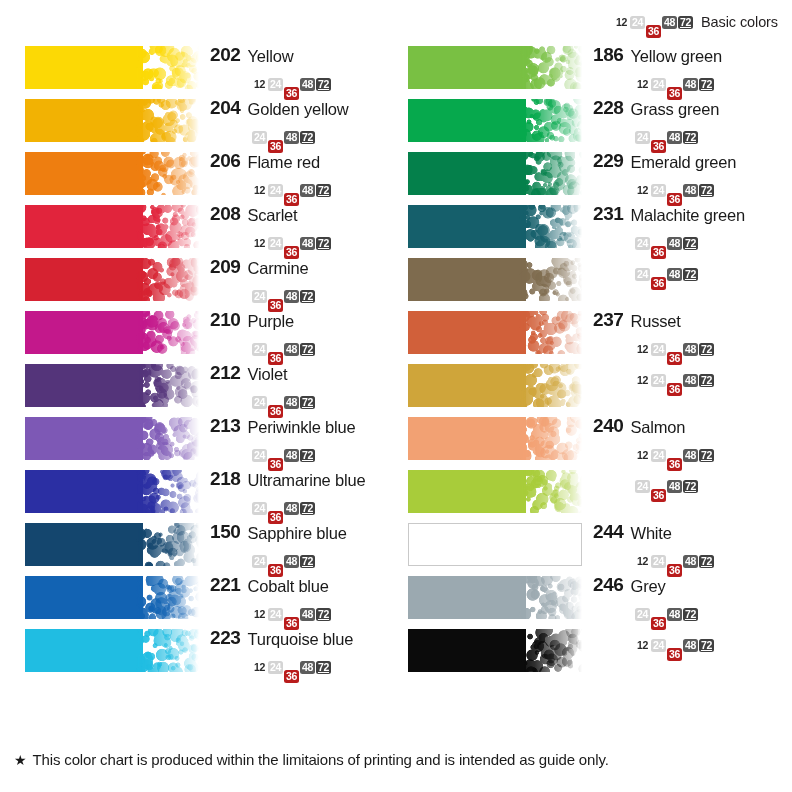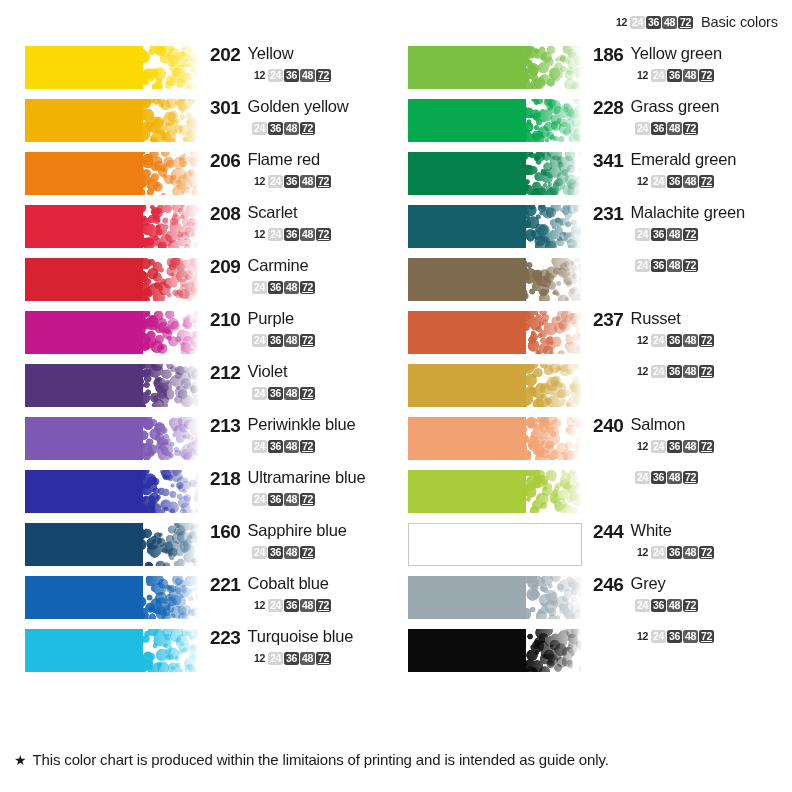--- a/index.html
+++ b/index.html
@@ -50,21 +50,21 @@
     height: 13px;
     min-width: 15px;
     text-align: center;
     padding: 0 1.5px;
     border-radius: 2.5px;
     letter-spacing: -0.3px;
     box-sizing: border-box;
   }
   .badge.b12 { background: transparent; color: #2b2b2b; }
   .badge.b24 { background: #d4d4d4; color: #ffffff; }
-  .badge.b36 { background: #404040; color: #ffffff; }
+  .badge.b36 { background: #b91c1c; color: #ffffff; margin-top: 18px; }
   .badge.b48 { background: #5c5c5c; color: #ffffff; }
   .badge.b72 { background: #404040; color: #ffffff; text-decoration: underline; }
 
   
   .columns {
     position: absolute;
     top: 42px;
     left: 0;
     width: 792px;
   }
@@ -123,21 +123,21 @@
 
   
   .label-block {
     position: absolute;
     left: 196px;
     top: 2px;
     width: 186px;
   }
   .name-line {
     display: flex;
-    align-items: flex-start;
+    align-items: flex-end;
     gap: 7px;
     white-space: nowrap;
   }
   .code {
     font-size: 19px;
     font-weight: 700;
     color: #1a1a1a;
     letter-spacing: -0.4px;
   }
   .cname {
@@ -222,21 +222,21 @@
             <div class="solid" style="background: linear-gradient(to right, rgb(242, 178, 3) 0%, rgb(242, 178, 3) 86%, rgba(255, 255, 255, 0) 100%) rgb(242, 178, 3);"></div>
             <div class="fade">
               <div class="lay1" style="background-image: radial-gradient(circle at 40% 13.8%, rgb(242, 178, 3) 0px, rgb(242, 178, 3) 2.3px, rgba(242, 178, 3, 0) 3px), radial-gradient(circle at 74.8% 19%, rgb(242, 178, 3) 0px, rgb(242, 178, 3) 3.5px, rgba(242, 178, 3, 0) 4.2px), radial-gradient(circle at 59.7% 57.3%, rgb(242, 178, 3) 0px, rgb(242, 178, 3) 3.8px, rgba(242, 178, 3, 0) 4.5px), radial-gradient(circle at 38.5% 70.4%, rgb(242, 178, 3) 0px, rgb(242, 178, 3) 5.1px, rgba(242, 178, 3, 0) 5.8px), radial-gradient(circle at 55% 99.9%, rgb(242, 178, 3) 0px, rgb(242, 178, 3) 4.7px, rgba(242, 178, 3, 0) 5.4px), radial-gradient(circle at 47.9% 87.6%, rgb(242, 178, 3) 0px, rgb(242, 178, 3) 4.6px, rgba(242, 178, 3, 0) 5.3px), radial-gradient(circle at 61% 74.9%, rgb(242, 178, 3) 0px, rgb(242, 178, 3) 2.2px, rgba(242, 178, 3, 0) 2.9px), radial-gradient(circle at 33% 3.8%, rgb(242, 178, 3) 0px, rgb(242, 178, 3) 3.7px, rgba(242, 178, 3, 0) 4.4px), radial-gradient(circle at 7.7% 15.7%, rgb(242, 178, 3) 0px, rgb(242, 178, 3) 2.1px, rgba(242, 178, 3, 0) 2.8px), radial-gradient(circle at 28.8% 52.4%, rgb(242, 178, 3) 0px, rgb(242, 178, 3) 3.6px, rgba(242, 178, 3, 0) 4.3px), radial-gradient(circle at 35.1% 55.5%, rgb(242, 178, 3) 0px, rgb(242, 178, 3) 5.8px, rgba(242, 178, 3, 0) 6.5px), radial-gradient(circle at 70.3% 66.8%, rgb(242, 178, 3) 0px, rgb(242, 178, 3) 1.6px, rgba(242, 178, 3, 0) 2.3px), radial-gradient(circle at 73.2% 27.8%, rgb(242, 178, 3) 0px, rgb(242, 178, 3) 1.7px, rgba(242, 178, 3, 0) 2.4px), radial-gradient(circle at 87.5% 80.2%, rgb(242, 178, 3) 0px, rgb(242, 178, 3) 3.5px, rgba(242, 178, 3, 0) 4.2px), radial-gradient(circle at 52% 65.8%, rgb(242, 178, 3) 0px, rgb(242, 178, 3) 4.4px, rgba(242, 178, 3, 0) 5.1px), radial-gradient(circle at 10.4% 26.1%, rgb(242, 178, 3) 0px, rgb(242, 178, 3) 1.9px, rgba(242, 178, 3, 0) 2.6px), radial-gradient(circle at 6.5% 2.8%, rgb(242, 178, 3) 0px, rgb(242, 178, 3) 2.1px, rgba(242, 178, 3, 0) 2.8px), radial-gradient(circle at 84% 37.7%, rgb(242, 178, 3) 0px, rgb(242, 178, 3) 2.6px, rgba(242, 178, 3, 0) 3.3px), radial-gradient(circle at 76.7% 72.3%, rgb(242, 178, 3) 0px, rgb(242, 178, 3) 5.2px, rgba(242, 178, 3, 0) 5.9px), radial-gradient(circle at 28.3% 48.3%, rgb(242, 178, 3) 0px, rgb(242, 178, 3) 2.9px, rgba(242, 178, 3, 0) 3.6px), radial-gradient(circle at 87.5% 7.5%, rgb(242, 178, 3) 0px, rgb(242, 178, 3) 1.9px, rgba(242, 178, 3, 0) 2.6px), radial-gradient(circle at 88.2% 91.4%, rgb(242, 178, 3) 0px, rgb(242, 178, 3) 4.1px, rgba(242, 178, 3, 0) 4.8px), radial-gradient(circle at 74.1% 41.8%, rgb(242, 178, 3) 0px, rgb(242, 178, 3) 2.5px, rgba(242, 178, 3, 0) 3.2px), radial-gradient(circle at 88.9% 0.2%, rgb(242, 178, 3) 0px, rgb(242, 178, 3) 3.3px, rgba(242, 178, 3, 0) 4px), radial-gradient(circle at 71.4% 8.4%, rgb(242, 178, 3) 0px, rgb(242, 178, 3) 4px, rgba(242, 178, 3, 0) 4.7px), radial-gradient(circle at 65.3% 8.1%, rgb(242, 178, 3) 0px, rgb(242, 178, 3) 2px, rgba(242, 178, 3, 0) 2.7px); mask-image: linear-gradient(to right, rgb(0, 0, 0) 0%, rgba(0, 0, 0, 0.85) 25%, rgba(0, 0, 0, 0.45) 60%, rgba(0, 0, 0, 0.1) 92%, rgba(0, 0, 0, 0) 100%);"></div>
               <div class="lay2" style="background-image: radial-gradient(circle at 9.3% 40.9%, rgb(242, 178, 3) 0px, rgb(242, 178, 3) 3.5px, rgba(242, 178, 3, 0) 4.2px), radial-gradient(circle at 52.3% 48.4%, rgb(242, 178, 3) 0px, rgb(242, 178, 3) 6px, rgba(242, 178, 3, 0) 6.7px), radial-gradient(circle at 28% 72.4%, rgb(242, 178, 3) 0px, rgb(242, 178, 3) 2.5px, rgba(242, 178, 3, 0) 3.2px), radial-gradient(circle at 85.1% 54.4%, rgb(242, 178, 3) 0px, rgb(242, 178, 3) 3.6px, rgba(242, 178, 3, 0) 4.3px), radial-gradient(circle at 57.3% 36.3%, rgb(242, 178, 3) 0px, rgb(242, 178, 3) 2.4px, rgba(242, 178, 3, 0) 3.1px), radial-gradient(circle at 93.5% 59.5%, rgb(242, 178, 3) 0px, rgb(242, 178, 3) 5.1px, rgba(242, 178, 3, 0) 5.8px), radial-gradient(circle at 27.4% 65.9%, rgb(242, 178, 3) 0px, rgb(242, 178, 3) 4.7px, rgba(242, 178, 3, 0) 5.4px), radial-gradient(circle at 7.7% 97.1%, rgb(242, 178, 3) 0px, rgb(242, 178, 3) 3.1px, rgba(242, 178, 3, 0) 3.8px), radial-gradient(circle at 78.1% 94.6%, rgb(242, 178, 3) 0px, rgb(242, 178, 3) 2.1px, rgba(242, 178, 3, 0) 2.8px), radial-gradient(circle at 72.5% 0.3%, rgb(242, 178, 3) 0px, rgb(242, 178, 3) 3.5px, rgba(242, 178, 3, 0) 4.2px), radial-gradient(circle at 34.5% 55.8%, rgb(242, 178, 3) 0px, rgb(242, 178, 3) 4.8px, rgba(242, 178, 3, 0) 5.5px), radial-gradient(circle at 8% 2.7%, rgb(242, 178, 3) 0px, rgb(242, 178, 3) 3.4px, rgba(242, 178, 3, 0) 4.1px), radial-gradient(circle at 36.7% 82.6%, rgb(242, 178, 3) 0px, rgb(242, 178, 3) 5.5px, rgba(242, 178, 3, 0) 6.2px), radial-gradient(circle at 59.2% 37.4%, rgb(242, 178, 3) 0px, rgb(242, 178, 3) 4.2px, rgba(242, 178, 3, 0) 4.9px), radial-gradient(circle at 14.5% 8.6%, rgb(242, 178, 3) 0px, rgb(242, 178, 3) 5.7px, rgba(242, 178, 3, 0) 6.4px), radial-gradient(circle at 51.2% 37.9%, rgb(242, 178, 3) 0px, rgb(242, 178, 3) 3.1px, rgba(242, 178, 3, 0) 3.8px), radial-gradient(circle at 3% 66.9%, rgb(242, 178, 3) 0px, rgb(242, 178, 3) 2.5px, rgba(242, 178, 3, 0) 3.2px), radial-gradient(circle at 18.8% 37.4%, rgb(242, 178, 3) 0px, rgb(242, 178, 3) 5.8px, rgba(242, 178, 3, 0) 6.5px), radial-gradient(circle at 37.2% 91%, rgb(242, 178, 3) 0px, rgb(242, 178, 3) 6px, rgba(242, 178, 3, 0) 6.7px), radial-gradient(circle at 102.1% 69.4%, rgb(242, 178, 3) 0px, rgb(242, 178, 3) 5px, rgba(242, 178, 3, 0) 5.7px), radial-gradient(circle at 47.1% 14.2%, rgb(242, 178, 3) 0px, rgb(242, 178, 3) 4.6px, rgba(242, 178, 3, 0) 5.3px), radial-gradient(circle at 21.1% 67.1%, rgb(242, 178, 3) 0px, rgb(242, 178, 3) 2.2px, rgba(242, 178, 3, 0) 2.9px), radial-gradient(circle at 67.7% 69.8%, rgb(242, 178, 3) 0px, rgb(242, 178, 3) 4.2px, rgba(242, 178, 3, 0) 4.9px), radial-gradient(circle at 20.8% 63.9%, rgb(242, 178, 3) 0px, rgb(242, 178, 3) 3.4px, rgba(242, 178, 3, 0) 4.1px), radial-gradient(circle at 29% 91.1%, rgb(242, 178, 3) 0px, rgb(242, 178, 3) 1.7px, rgba(242, 178, 3, 0) 2.4px), radial-gradient(circle at 31.2% 93.1%, rgb(242, 178, 3) 0px, rgb(242, 178, 3) 5.4px, rgba(242, 178, 3, 0) 6.1px); mask-image: linear-gradient(to right, rgb(0, 0, 0) 0%, rgba(0, 0, 0, 0.85) 25%, rgba(0, 0, 0, 0.45) 60%, rgba(0, 0, 0, 0.1) 92%, rgba(0, 0, 0, 0) 100%);"></div>
               <div class="lay3" style="background-image: radial-gradient(circle at 71% 11.5%, rgb(242, 178, 3) 0px, rgb(242, 178, 3) 3.1px, rgba(242, 178, 3, 0) 3.8px), radial-gradient(circle at 87.2% 88%, rgb(242, 178, 3) 0px, rgb(242, 178, 3) 5.5px, rgba(242, 178, 3, 0) 6.2px), radial-gradient(circle at 18.7% 64.3%, rgb(242, 178, 3) 0px, rgb(242, 178, 3) 5.5px, rgba(242, 178, 3, 0) 6.2px), radial-gradient(circle at 14% 82%, rgb(242, 178, 3) 0px, rgb(242, 178, 3) 5px, rgba(242, 178, 3, 0) 5.7px), radial-gradient(circle at 12% 82.8%, rgb(242, 178, 3) 0px, rgb(242, 178, 3) 5.8px, rgba(242, 178, 3, 0) 6.5px), radial-gradient(circle at 56.5% 8.4%, rgb(242, 178, 3) 0px, rgb(242, 178, 3) 5.5px, rgba(242, 178, 3, 0) 6.2px), radial-gradient(circle at 86.1% 0.4%, rgb(242, 178, 3) 0px, rgb(242, 178, 3) 5.7px, rgba(242, 178, 3, 0) 6.4px), radial-gradient(circle at 39.7% 0.5%, rgb(242, 178, 3) 0px, rgb(242, 178, 3) 3.9px, rgba(242, 178, 3, 0) 4.6px), radial-gradient(circle at 65.9% 50.4%, rgb(242, 178, 3) 0px, rgb(242, 178, 3) 2px, rgba(242, 178, 3, 0) 2.7px), radial-gradient(circle at 103.5% 91.8%, rgb(242, 178, 3) 0px, rgb(242, 178, 3) 1.9px, rgba(242, 178, 3, 0) 2.6px), radial-gradient(circle at 91.3% 66.2%, rgb(242, 178, 3) 0px, rgb(242, 178, 3) 5.2px, rgba(242, 178, 3, 0) 5.9px), radial-gradient(circle at 73.1% 15.4%, rgb(242, 178, 3) 0px, rgb(242, 178, 3) 5.1px, rgba(242, 178, 3, 0) 5.8px), radial-gradient(circle at 92.5% 81%, rgb(242, 178, 3) 0px, rgb(242, 178, 3) 3.5px, rgba(242, 178, 3, 0) 4.2px), radial-gradient(circle at 88.3% 4.8%, rgb(242, 178, 3) 0px, rgb(242, 178, 3) 2px, rgba(242, 178, 3, 0) 2.7px), radial-gradient(circle at 104.3% 28.3%, rgb(242, 178, 3) 0px, rgb(242, 178, 3) 2.6px, rgba(242, 178, 3, 0) 3.3px), radial-gradient(circle at 79.3% 93.2%, rgb(242, 178, 3) 0px, rgb(242, 178, 3) 2.8px, rgba(242, 178, 3, 0) 3.5px), radial-gradient(circle at 56.9% 41.2%, rgb(242, 178, 3) 0px, rgb(242, 178, 3) 4.2px, rgba(242, 178, 3, 0) 4.9px), radial-gradient(circle at 80.9% 14.1%, rgb(242, 178, 3) 0px, rgb(242, 178, 3) 4.4px, rgba(242, 178, 3, 0) 5.1px), radial-gradient(circle at 90.1% 53.3%, rgb(242, 178, 3) 0px, rgb(242, 178, 3) 5.3px, rgba(242, 178, 3, 0) 6px), radial-gradient(circle at 23.2% 0.6%, rgb(242, 178, 3) 0px, rgb(242, 178, 3) 4.1px, rgba(242, 178, 3, 0) 4.8px), radial-gradient(circle at 29% 97.8%, rgb(242, 178, 3) 0px, rgb(242, 178, 3) 2.9px, rgba(242, 178, 3, 0) 3.6px), radial-gradient(circle at 46.3% 86.3%, rgb(242, 178, 3) 0px, rgb(242, 178, 3) 3.3px, rgba(242, 178, 3, 0) 4px), radial-gradient(circle at 13.7% 8%, rgb(242, 178, 3) 0px, rgb(242, 178, 3) 2.9px, rgba(242, 178, 3, 0) 3.6px), radial-gradient(circle at 80% 4.4%, rgb(242, 178, 3) 0px, rgb(242, 178, 3) 3.4px, rgba(242, 178, 3, 0) 4.1px), radial-gradient(circle at 79% 17.2%, rgb(242, 178, 3) 0px, rgb(242, 178, 3) 2.3px, rgba(242, 178, 3, 0) 3px), radial-gradient(circle at 54.4% 88.2%, rgb(242, 178, 3) 0px, rgb(242, 178, 3) 5.9px, rgba(242, 178, 3, 0) 6.6px); mask-image: linear-gradient(to right, rgb(0, 0, 0) 0%, rgba(0, 0, 0, 0.85) 25%, rgba(0, 0, 0, 0.45) 60%, rgba(0, 0, 0, 0.1) 92%, rgba(0, 0, 0, 0) 100%);"></div>
             </div>
           </div>
         </div>
         <div class="label-block">
           <div class="name-line">
-            <span class="code">301</span>
+            <span class="code">204</span>
             <span class="cname">Golden yellow</span>
           </div>
           <div class="badge-line">
             <span class="badge b24">24</span>
             <span class="badge b36">36</span>
             <span class="badge b48">48</span>
             <span class="badge b72">72</span>
           </div>
         </div>
       </div>
@@ -416,21 +416,21 @@
             <div class="solid" style="background: linear-gradient(to right, rgb(20, 70, 110) 0%, rgb(20, 70, 110) 86%, rgba(255, 255, 255, 0) 100%) rgb(20, 70, 110);"></div>
             <div class="fade">
               <div class="lay1" style="background-image: radial-gradient(circle at 7.2% 50.2%, rgb(20, 70, 110) 0px, rgb(20, 70, 110) 5.5px, rgba(20, 70, 110, 0) 6.2px), radial-gradient(circle at 29.6% 69.6%, rgb(20, 70, 110) 0px, rgb(20, 70, 110) 4.5px, rgba(20, 70, 110, 0) 5.2px), radial-gradient(circle at 48.9% 99.9%, rgb(20, 70, 110) 0px, rgb(20, 70, 110) 3.2px, rgba(20, 70, 110, 0) 3.9px), radial-gradient(circle at 3.7% 82.8%, rgb(20, 70, 110) 0px, rgb(20, 70, 110) 3.3px, rgba(20, 70, 110, 0) 4px), radial-gradient(circle at 42.9% 59.8%, rgb(20, 70, 110) 0px, rgb(20, 70, 110) 2.3px, rgba(20, 70, 110, 0) 3px), radial-gradient(circle at 0.2% 72.7%, rgb(20, 70, 110) 0px, rgb(20, 70, 110) 2px, rgba(20, 70, 110, 0) 2.7px), radial-gradient(circle at 24.3% 63.2%, rgb(20, 70, 110) 0px, rgb(20, 70, 110) 4.2px, rgba(20, 70, 110, 0) 4.9px), radial-gradient(circle at 54% 72.9%, rgb(20, 70, 110) 0px, rgb(20, 70, 110) 2.1px, rgba(20, 70, 110, 0) 2.8px), radial-gradient(circle at 28% 43.5%, rgb(20, 70, 110) 0px, rgb(20, 70, 110) 1.8px, rgba(20, 70, 110, 0) 2.5px), radial-gradient(circle at 95.1% 16.6%, rgb(20, 70, 110) 0px, rgb(20, 70, 110) 5.1px, rgba(20, 70, 110, 0) 5.8px), radial-gradient(circle at 89.1% 33.9%, rgb(20, 70, 110) 0px, rgb(20, 70, 110) 5.1px, rgba(20, 70, 110, 0) 5.8px), radial-gradient(circle at 53.7% 37.1%, rgb(20, 70, 110) 0px, rgb(20, 70, 110) 3.7px, rgba(20, 70, 110, 0) 4.4px), radial-gradient(circle at 32.6% 67.9%, rgb(20, 70, 110) 0px, rgb(20, 70, 110) 2.6px, rgba(20, 70, 110, 0) 3.3px), radial-gradient(circle at 69.6% 67.9%, rgb(20, 70, 110) 0px, rgb(20, 70, 110) 3.7px, rgba(20, 70, 110, 0) 4.4px), radial-gradient(circle at 103.4% 78.7%, rgb(20, 70, 110) 0px, rgb(20, 70, 110) 4.4px, rgba(20, 70, 110, 0) 5.1px), radial-gradient(circle at 72.8% 42.1%, rgb(20, 70, 110) 0px, rgb(20, 70, 110) 2.2px, rgba(20, 70, 110, 0) 2.9px), radial-gradient(circle at 21.6% 99.7%, rgb(20, 70, 110) 0px, rgb(20, 70, 110) 3.2px, rgba(20, 70, 110, 0) 3.9px), radial-gradient(circle at 98.5% 93.2%, rgb(20, 70, 110) 0px, rgb(20, 70, 110) 5px, rgba(20, 70, 110, 0) 5.7px), radial-gradient(circle at 32.2% 64.3%, rgb(20, 70, 110) 0px, rgb(20, 70, 110) 5px, rgba(20, 70, 110, 0) 5.7px), radial-gradient(circle at 76.4% 54.5%, rgb(20, 70, 110) 0px, rgb(20, 70, 110) 4.9px, rgba(20, 70, 110, 0) 5.6px), radial-gradient(circle at 65.1% 5.6%, rgb(20, 70, 110) 0px, rgb(20, 70, 110) 2.3px, rgba(20, 70, 110, 0) 3px), radial-gradient(circle at 41.8% 59.3%, rgb(20, 70, 110) 0px, rgb(20, 70, 110) 3.3px, rgba(20, 70, 110, 0) 4px), radial-gradient(circle at 50.3% 57.2%, rgb(20, 70, 110) 0px, rgb(20, 70, 110) 5.4px, rgba(20, 70, 110, 0) 6.1px), radial-gradient(circle at 29.5% 41%, rgb(20, 70, 110) 0px, rgb(20, 70, 110) 1.6px, rgba(20, 70, 110, 0) 2.3px), radial-gradient(circle at 23% 52.3%, rgb(20, 70, 110) 0px, rgb(20, 70, 110) 2.6px, rgba(20, 70, 110, 0) 3.3px), radial-gradient(circle at 74.6% 32.8%, rgb(20, 70, 110) 0px, rgb(20, 70, 110) 5.8px, rgba(20, 70, 110, 0) 6.5px); mask-image: linear-gradient(to right, rgb(0, 0, 0) 0%, rgba(0, 0, 0, 0.85) 25%, rgba(0, 0, 0, 0.45) 60%, rgba(0, 0, 0, 0.1) 92%, rgba(0, 0, 0, 0) 100%);"></div>
               <div class="lay2" style="background-image: radial-gradient(circle at 18% 24.2%, rgb(20, 70, 110) 0px, rgb(20, 70, 110) 4.2px, rgba(20, 70, 110, 0) 4.9px), radial-gradient(circle at 2% 68.2%, rgb(20, 70, 110) 0px, rgb(20, 70, 110) 4px, rgba(20, 70, 110, 0) 4.7px), radial-gradient(circle at 70.3% 6.3%, rgb(20, 70, 110) 0px, rgb(20, 70, 110) 2.8px, rgba(20, 70, 110, 0) 3.5px), radial-gradient(circle at 56.8% 80.4%, rgb(20, 70, 110) 0px, rgb(20, 70, 110) 2.2px, rgba(20, 70, 110, 0) 2.9px), radial-gradient(circle at 5% 32%, rgb(20, 70, 110) 0px, rgb(20, 70, 110) 4.2px, rgba(20, 70, 110, 0) 4.9px), radial-gradient(circle at 63.9% 2.8%, rgb(20, 70, 110) 0px, rgb(20, 70, 110) 1.9px, rgba(20, 70, 110, 0) 2.6px), radial-gradient(circle at 67.1% 34.4%, rgb(20, 70, 110) 0px, rgb(20, 70, 110) 5.7px, rgba(20, 70, 110, 0) 6.4px), radial-gradient(circle at 58.4% 68.7%, rgb(20, 70, 110) 0px, rgb(20, 70, 110) 4.4px, rgba(20, 70, 110, 0) 5.1px), radial-gradient(circle at 81.6% 47.1%, rgb(20, 70, 110) 0px, rgb(20, 70, 110) 4.2px, rgba(20, 70, 110, 0) 4.9px), radial-gradient(circle at 75.3% 11.4%, rgb(20, 70, 110) 0px, rgb(20, 70, 110) 2.5px, rgba(20, 70, 110, 0) 3.2px), radial-gradient(circle at 83.4% 3.3%, rgb(20, 70, 110) 0px, rgb(20, 70, 110) 5.5px, rgba(20, 70, 110, 0) 6.2px), radial-gradient(circle at 44.5% 64.4%, rgb(20, 70, 110) 0px, rgb(20, 70, 110) 2px, rgba(20, 70, 110, 0) 2.7px), radial-gradient(circle at 2.5% 36.4%, rgb(20, 70, 110) 0px, rgb(20, 70, 110) 2.5px, rgba(20, 70, 110, 0) 3.2px), radial-gradient(circle at 1.1% 60.9%, rgb(20, 70, 110) 0px, rgb(20, 70, 110) 4.4px, rgba(20, 70, 110, 0) 5.1px), radial-gradient(circle at 84.1% 79.6%, rgb(20, 70, 110) 0px, rgb(20, 70, 110) 5.2px, rgba(20, 70, 110, 0) 5.9px), radial-gradient(circle at 85.1% 34.2%, rgb(20, 70, 110) 0px, rgb(20, 70, 110) 2.3px, rgba(20, 70, 110, 0) 3px), radial-gradient(circle at 47.9% 66.3%, rgb(20, 70, 110) 0px, rgb(20, 70, 110) 2px, rgba(20, 70, 110, 0) 2.7px), radial-gradient(circle at 16.4% 17.7%, rgb(20, 70, 110) 0px, rgb(20, 70, 110) 1.7px, rgba(20, 70, 110, 0) 2.4px), radial-gradient(circle at 34.2% 29.9%, rgb(20, 70, 110) 0px, rgb(20, 70, 110) 3.2px, rgba(20, 70, 110, 0) 3.9px), radial-gradient(circle at 40.1% 44.7%, rgb(20, 70, 110) 0px, rgb(20, 70, 110) 4px, rgba(20, 70, 110, 0) 4.7px), radial-gradient(circle at 77.8% 3.7%, rgb(20, 70, 110) 0px, rgb(20, 70, 110) 5.9px, rgba(20, 70, 110, 0) 6.6px), radial-gradient(circle at 86.1% 48.6%, rgb(20, 70, 110) 0px, rgb(20, 70, 110) 1.9px, rgba(20, 70, 110, 0) 2.6px), radial-gradient(circle at 3.8% 21%, rgb(20, 70, 110) 0px, rgb(20, 70, 110) 2.6px, rgba(20, 70, 110, 0) 3.3px), radial-gradient(circle at 84.5% 62.6%, rgb(20, 70, 110) 0px, rgb(20, 70, 110) 5.5px, rgba(20, 70, 110, 0) 6.2px), radial-gradient(circle at 57.1% 15.2%, rgb(20, 70, 110) 0px, rgb(20, 70, 110) 3.7px, rgba(20, 70, 110, 0) 4.4px), radial-gradient(circle at 70.3% 20.2%, rgb(20, 70, 110) 0px, rgb(20, 70, 110) 3.3px, rgba(20, 70, 110, 0) 4px); mask-image: linear-gradient(to right, rgb(0, 0, 0) 0%, rgba(0, 0, 0, 0.85) 25%, rgba(0, 0, 0, 0.45) 60%, rgba(0, 0, 0, 0.1) 92%, rgba(0, 0, 0, 0) 100%);"></div>
               <div class="lay3" style="background-image: radial-gradient(circle at 62.8% 19.5%, rgb(20, 70, 110) 0px, rgb(20, 70, 110) 1.8px, rgba(20, 70, 110, 0) 2.5px), radial-gradient(circle at 78.4% 54.7%, rgb(20, 70, 110) 0px, rgb(20, 70, 110) 5.4px, rgba(20, 70, 110, 0) 6.1px), radial-gradient(circle at 55.8% 67.4%, rgb(20, 70, 110) 0px, rgb(20, 70, 110) 2.8px, rgba(20, 70, 110, 0) 3.5px), radial-gradient(circle at 38.9% 99.3%, rgb(20, 70, 110) 0px, rgb(20, 70, 110) 4.6px, rgba(20, 70, 110, 0) 5.3px), radial-gradient(circle at 71.2% 92.1%, rgb(20, 70, 110) 0px, rgb(20, 70, 110) 3.7px, rgba(20, 70, 110, 0) 4.4px), radial-gradient(circle at 91.7% 87.4%, rgb(20, 70, 110) 0px, rgb(20, 70, 110) 2.2px, rgba(20, 70, 110, 0) 2.9px), radial-gradient(circle at 39% 27%, rgb(20, 70, 110) 0px, rgb(20, 70, 110) 1.7px, rgba(20, 70, 110, 0) 2.4px), radial-gradient(circle at 61.9% 52.4%, rgb(20, 70, 110) 0px, rgb(20, 70, 110) 4.2px, rgba(20, 70, 110, 0) 4.9px), radial-gradient(circle at 99.2% 5.4%, rgb(20, 70, 110) 0px, rgb(20, 70, 110) 2.6px, rgba(20, 70, 110, 0) 3.3px), radial-gradient(circle at 89.5% 27.6%, rgb(20, 70, 110) 0px, rgb(20, 70, 110) 3.2px, rgba(20, 70, 110, 0) 3.9px), radial-gradient(circle at 76.6% 60.6%, rgb(20, 70, 110) 0px, rgb(20, 70, 110) 3.4px, rgba(20, 70, 110, 0) 4.1px), radial-gradient(circle at 104.4% 46.3%, rgb(20, 70, 110) 0px, rgb(20, 70, 110) 5.1px, rgba(20, 70, 110, 0) 5.8px), radial-gradient(circle at 6.5% 26.1%, rgb(20, 70, 110) 0px, rgb(20, 70, 110) 5.7px, rgba(20, 70, 110, 0) 6.4px), radial-gradient(circle at 36.7% 41.8%, rgb(20, 70, 110) 0px, rgb(20, 70, 110) 2.6px, rgba(20, 70, 110, 0) 3.3px), radial-gradient(circle at 28.7% 35.1%, rgb(20, 70, 110) 0px, rgb(20, 70, 110) 2.1px, rgba(20, 70, 110, 0) 2.8px), radial-gradient(circle at 26.3% 47.5%, rgb(20, 70, 110) 0px, rgb(20, 70, 110) 5.9px, rgba(20, 70, 110, 0) 6.6px), radial-gradient(circle at 73.3% 20.9%, rgb(20, 70, 110) 0px, rgb(20, 70, 110) 2.8px, rgba(20, 70, 110, 0) 3.5px), radial-gradient(circle at 3.4% 96.8%, rgb(20, 70, 110) 0px, rgb(20, 70, 110) 3.3px, rgba(20, 70, 110, 0) 4px), radial-gradient(circle at 70.2% 16.9%, rgb(20, 70, 110) 0px, rgb(20, 70, 110) 4.9px, rgba(20, 70, 110, 0) 5.6px), radial-gradient(circle at 2.7% 22.9%, rgb(20, 70, 110) 0px, rgb(20, 70, 110) 5px, rgba(20, 70, 110, 0) 5.7px), radial-gradient(circle at 54.5% 56.4%, rgb(20, 70, 110) 0px, rgb(20, 70, 110) 5.5px, rgba(20, 70, 110, 0) 6.2px), radial-gradient(circle at 59.5% 59.2%, rgb(20, 70, 110) 0px, rgb(20, 70, 110) 3.8px, rgba(20, 70, 110, 0) 4.5px), radial-gradient(circle at 61.2% 72.8%, rgb(20, 70, 110) 0px, rgb(20, 70, 110) 1.7px, rgba(20, 70, 110, 0) 2.4px), radial-gradient(circle at 103.5% 39%, rgb(20, 70, 110) 0px, rgb(20, 70, 110) 5.5px, rgba(20, 70, 110, 0) 6.2px), radial-gradient(circle at 20.2% 99.3%, rgb(20, 70, 110) 0px, rgb(20, 70, 110) 3.7px, rgba(20, 70, 110, 0) 4.4px), radial-gradient(circle at 65% 95.6%, rgb(20, 70, 110) 0px, rgb(20, 70, 110) 2.7px, rgba(20, 70, 110, 0) 3.4px); mask-image: linear-gradient(to right, rgb(0, 0, 0) 0%, rgba(0, 0, 0, 0.85) 25%, rgba(0, 0, 0, 0.45) 60%, rgba(0, 0, 0, 0.1) 92%, rgba(0, 0, 0, 0) 100%);"></div>
             </div>
           </div>
         </div>
         <div class="label-block">
           <div class="name-line">
-            <span class="code">160</span>
+            <span class="code">150</span>
             <span class="cname">Sapphire blue</span>
           </div>
           <div class="badge-line">
             <span class="badge b24">24</span>
             <span class="badge b36">36</span>
             <span class="badge b48">48</span>
             <span class="badge b72">72</span>
           </div>
         </div>
       </div>
@@ -541,21 +541,21 @@
             <div class="solid" style="background: linear-gradient(to right, rgb(4, 128, 75) 0%, rgb(4, 128, 75) 86%, rgba(255, 255, 255, 0) 100%) rgb(4, 128, 75);"></div>
             <div class="fade">
               <div class="lay1" style="background-image: radial-gradient(circle at 35.3% 90.2%, rgb(4, 128, 75) 0px, rgb(4, 128, 75) 4.6px, rgba(4, 128, 75, 0) 5.3px), radial-gradient(circle at 87.8% 82.8%, rgb(4, 128, 75) 0px, rgb(4, 128, 75) 5.9px, rgba(4, 128, 75, 0) 6.6px), radial-gradient(circle at 67.2% 19.6%, rgb(4, 128, 75) 0px, rgb(4, 128, 75) 3.8px, rgba(4, 128, 75, 0) 4.5px), radial-gradient(circle at 17.2% 42.2%, rgb(4, 128, 75) 0px, rgb(4, 128, 75) 4.7px, rgba(4, 128, 75, 0) 5.4px), radial-gradient(circle at 86.5% 92.4%, rgb(4, 128, 75) 0px, rgb(4, 128, 75) 5.9px, rgba(4, 128, 75, 0) 6.6px), radial-gradient(circle at 3.9% 11.8%, rgb(4, 128, 75) 0px, rgb(4, 128, 75) 4.9px, rgba(4, 128, 75, 0) 5.6px), radial-gradient(circle at 23.2% 42.1%, rgb(4, 128, 75) 0px, rgb(4, 128, 75) 3.6px, rgba(4, 128, 75, 0) 4.3px), radial-gradient(circle at 83% 25%, rgb(4, 128, 75) 0px, rgb(4, 128, 75) 3.7px, rgba(4, 128, 75, 0) 4.4px), radial-gradient(circle at 17.2% 2%, rgb(4, 128, 75) 0px, rgb(4, 128, 75) 2.6px, rgba(4, 128, 75, 0) 3.3px), radial-gradient(circle at 79.5% 15%, rgb(4, 128, 75) 0px, rgb(4, 128, 75) 2.4px, rgba(4, 128, 75, 0) 3.1px), radial-gradient(circle at 103.6% 5.4%, rgb(4, 128, 75) 0px, rgb(4, 128, 75) 4.6px, rgba(4, 128, 75, 0) 5.3px), radial-gradient(circle at 28.3% 15.1%, rgb(4, 128, 75) 0px, rgb(4, 128, 75) 2.5px, rgba(4, 128, 75, 0) 3.2px), radial-gradient(circle at 2.3% 85.7%, rgb(4, 128, 75) 0px, rgb(4, 128, 75) 2.2px, rgba(4, 128, 75, 0) 2.9px), radial-gradient(circle at 69.5% 58.8%, rgb(4, 128, 75) 0px, rgb(4, 128, 75) 5.5px, rgba(4, 128, 75, 0) 6.2px), radial-gradient(circle at 63.5% 76.2%, rgb(4, 128, 75) 0px, rgb(4, 128, 75) 5.5px, rgba(4, 128, 75, 0) 6.2px), radial-gradient(circle at 28% 79.4%, rgb(4, 128, 75) 0px, rgb(4, 128, 75) 4.1px, rgba(4, 128, 75, 0) 4.8px), radial-gradient(circle at 6.9% 10.1%, rgb(4, 128, 75) 0px, rgb(4, 128, 75) 3px, rgba(4, 128, 75, 0) 3.7px), radial-gradient(circle at 43.9% 10.1%, rgb(4, 128, 75) 0px, rgb(4, 128, 75) 4.1px, rgba(4, 128, 75, 0) 4.8px), radial-gradient(circle at 77.7% 20.9%, rgb(4, 128, 75) 0px, rgb(4, 128, 75) 4.8px, rgba(4, 128, 75, 0) 5.5px), radial-gradient(circle at 47.2% 84.3%, rgb(4, 128, 75) 0px, rgb(4, 128, 75) 2.6px, rgba(4, 128, 75, 0) 3.3px), radial-gradient(circle at 100.9% 42%, rgb(4, 128, 75) 0px, rgb(4, 128, 75) 3.6px, rgba(4, 128, 75, 0) 4.3px), radial-gradient(circle at 72.8% 35.4%, rgb(4, 128, 75) 0px, rgb(4, 128, 75) 5.4px, rgba(4, 128, 75, 0) 6.1px), radial-gradient(circle at 6.5% 6.5%, rgb(4, 128, 75) 0px, rgb(4, 128, 75) 5.4px, rgba(4, 128, 75, 0) 6.1px), radial-gradient(circle at 50.8% 96.7%, rgb(4, 128, 75) 0px, rgb(4, 128, 75) 5.3px, rgba(4, 128, 75, 0) 6px), radial-gradient(circle at 39.4% 47.9%, rgb(4, 128, 75) 0px, rgb(4, 128, 75) 2.7px, rgba(4, 128, 75, 0) 3.4px), radial-gradient(circle at 16.1% 1.5%, rgb(4, 128, 75) 0px, rgb(4, 128, 75) 3.7px, rgba(4, 128, 75, 0) 4.4px); mask-image: linear-gradient(to right, rgb(0, 0, 0) 0%, rgba(0, 0, 0, 0.85) 25%, rgba(0, 0, 0, 0.45) 60%, rgba(0, 0, 0, 0.1) 92%, rgba(0, 0, 0, 0) 100%);"></div>
               <div class="lay2" style="background-image: radial-gradient(circle at 24.7% 99.4%, rgb(4, 128, 75) 0px, rgb(4, 128, 75) 5.8px, rgba(4, 128, 75, 0) 6.5px), radial-gradient(circle at 3.8% 83.2%, rgb(4, 128, 75) 0px, rgb(4, 128, 75) 2px, rgba(4, 128, 75, 0) 2.7px), radial-gradient(circle at 102.3% 94.5%, rgb(4, 128, 75) 0px, rgb(4, 128, 75) 3px, rgba(4, 128, 75, 0) 3.7px), radial-gradient(circle at 48.9% 75%, rgb(4, 128, 75) 0px, rgb(4, 128, 75) 1.8px, rgba(4, 128, 75, 0) 2.5px), radial-gradient(circle at 97.3% 66.4%, rgb(4, 128, 75) 0px, rgb(4, 128, 75) 4.5px, rgba(4, 128, 75, 0) 5.2px), radial-gradient(circle at 81.3% 10.4%, rgb(4, 128, 75) 0px, rgb(4, 128, 75) 4.4px, rgba(4, 128, 75, 0) 5.1px), radial-gradient(circle at 44.7% 48.5%, rgb(4, 128, 75) 0px, rgb(4, 128, 75) 3.1px, rgba(4, 128, 75, 0) 3.8px), radial-gradient(circle at 31.1% 22.6%, rgb(4, 128, 75) 0px, rgb(4, 128, 75) 2.6px, rgba(4, 128, 75, 0) 3.3px), radial-gradient(circle at 84.4% 74.2%, rgb(4, 128, 75) 0px, rgb(4, 128, 75) 4.6px, rgba(4, 128, 75, 0) 5.3px), radial-gradient(circle at 38.3% 45%, rgb(4, 128, 75) 0px, rgb(4, 128, 75) 2.2px, rgba(4, 128, 75, 0) 2.9px), radial-gradient(circle at 41.5% 76.7%, rgb(4, 128, 75) 0px, rgb(4, 128, 75) 1.7px, rgba(4, 128, 75, 0) 2.4px), radial-gradient(circle at 32.8% 10.9%, rgb(4, 128, 75) 0px, rgb(4, 128, 75) 4.8px, rgba(4, 128, 75, 0) 5.5px), radial-gradient(circle at 55.9% 89.3%, rgb(4, 128, 75) 0px, rgb(4, 128, 75) 4.6px, rgba(4, 128, 75, 0) 5.3px), radial-gradient(circle at 49.6% 53.7%, rgb(4, 128, 75) 0px, rgb(4, 128, 75) 2.9px, rgba(4, 128, 75, 0) 3.6px), radial-gradient(circle at 57.7% 45.5%, rgb(4, 128, 75) 0px, rgb(4, 128, 75) 5.9px, rgba(4, 128, 75, 0) 6.6px), radial-gradient(circle at 18.9% 6.6%, rgb(4, 128, 75) 0px, rgb(4, 128, 75) 2.4px, rgba(4, 128, 75, 0) 3.1px), radial-gradient(circle at 81.9% 78.6%, rgb(4, 128, 75) 0px, rgb(4, 128, 75) 2.8px, rgba(4, 128, 75, 0) 3.5px), radial-gradient(circle at 80.5% 3.1%, rgb(4, 128, 75) 0px, rgb(4, 128, 75) 4.8px, rgba(4, 128, 75, 0) 5.5px), radial-gradient(circle at 58.4% 21.8%, rgb(4, 128, 75) 0px, rgb(4, 128, 75) 5.6px, rgba(4, 128, 75, 0) 6.3px), radial-gradient(circle at 59.4% 76.4%, rgb(4, 128, 75) 0px, rgb(4, 128, 75) 2.7px, rgba(4, 128, 75, 0) 3.4px), radial-gradient(circle at 22.3% 8.5%, rgb(4, 128, 75) 0px, rgb(4, 128, 75) 2.4px, rgba(4, 128, 75, 0) 3.1px), radial-gradient(circle at 95.7% 59.9%, rgb(4, 128, 75) 0px, rgb(4, 128, 75) 2.1px, rgba(4, 128, 75, 0) 2.8px), radial-gradient(circle at 8.5% 72.1%, rgb(4, 128, 75) 0px, rgb(4, 128, 75) 3.6px, rgba(4, 128, 75, 0) 4.3px), radial-gradient(circle at 14.4% 86.9%, rgb(4, 128, 75) 0px, rgb(4, 128, 75) 4.4px, rgba(4, 128, 75, 0) 5.1px), radial-gradient(circle at 52.1% 45.9%, rgb(4, 128, 75) 0px, rgb(4, 128, 75) 1.9px, rgba(4, 128, 75, 0) 2.6px), radial-gradient(circle at 60.4% 90.8%, rgb(4, 128, 75) 0px, rgb(4, 128, 75) 2.2px, rgba(4, 128, 75, 0) 2.9px); mask-image: linear-gradient(to right, rgb(0, 0, 0) 0%, rgba(0, 0, 0, 0.85) 25%, rgba(0, 0, 0, 0.45) 60%, rgba(0, 0, 0, 0.1) 92%, rgba(0, 0, 0, 0) 100%);"></div>
               <div class="lay3" style="background-image: radial-gradient(circle at 83.1% 63.2%, rgb(4, 128, 75) 0px, rgb(4, 128, 75) 3px, rgba(4, 128, 75, 0) 3.7px), radial-gradient(circle at 58.8% 4.9%, rgb(4, 128, 75) 0px, rgb(4, 128, 75) 5.9px, rgba(4, 128, 75, 0) 6.6px), radial-gradient(circle at 31.4% 57.4%, rgb(4, 128, 75) 0px, rgb(4, 128, 75) 4.1px, rgba(4, 128, 75, 0) 4.8px), radial-gradient(circle at 44.6% 62.4%, rgb(4, 128, 75) 0px, rgb(4, 128, 75) 3.7px, rgba(4, 128, 75, 0) 4.4px), radial-gradient(circle at 37.1% 61.7%, rgb(4, 128, 75) 0px, rgb(4, 128, 75) 2.2px, rgba(4, 128, 75, 0) 2.9px), radial-gradient(circle at 52.7% 96.9%, rgb(4, 128, 75) 0px, rgb(4, 128, 75) 5.8px, rgba(4, 128, 75, 0) 6.5px), radial-gradient(circle at 30.2% 9.6%, rgb(4, 128, 75) 0px, rgb(4, 128, 75) 3.2px, rgba(4, 128, 75, 0) 3.9px), radial-gradient(circle at 13.2% 41.5%, rgb(4, 128, 75) 0px, rgb(4, 128, 75) 4.9px, rgba(4, 128, 75, 0) 5.6px), radial-gradient(circle at 45.6% 34.3%, rgb(4, 128, 75) 0px, rgb(4, 128, 75) 4.1px, rgba(4, 128, 75, 0) 4.8px), radial-gradient(circle at 66% 29.6%, rgb(4, 128, 75) 0px, rgb(4, 128, 75) 2.6px, rgba(4, 128, 75, 0) 3.3px), radial-gradient(circle at 13.3% 69.2%, rgb(4, 128, 75) 0px, rgb(4, 128, 75) 2.1px, rgba(4, 128, 75, 0) 2.8px), radial-gradient(circle at 36.2% 94.6%, rgb(4, 128, 75) 0px, rgb(4, 128, 75) 4.6px, rgba(4, 128, 75, 0) 5.3px), radial-gradient(circle at 73.5% 47.6%, rgb(4, 128, 75) 0px, rgb(4, 128, 75) 3px, rgba(4, 128, 75, 0) 3.7px), radial-gradient(circle at 63.8% 69.8%, rgb(4, 128, 75) 0px, rgb(4, 128, 75) 3.6px, rgba(4, 128, 75, 0) 4.3px), radial-gradient(circle at 51% 2.9%, rgb(4, 128, 75) 0px, rgb(4, 128, 75) 3.8px, rgba(4, 128, 75, 0) 4.5px), radial-gradient(circle at 78.7% 88.5%, rgb(4, 128, 75) 0px, rgb(4, 128, 75) 5.5px, rgba(4, 128, 75, 0) 6.2px), radial-gradient(circle at 85.8% 68.3%, rgb(4, 128, 75) 0px, rgb(4, 128, 75) 1.7px, rgba(4, 128, 75, 0) 2.4px), radial-gradient(circle at 11% 84%, rgb(4, 128, 75) 0px, rgb(4, 128, 75) 3px, rgba(4, 128, 75, 0) 3.7px), radial-gradient(circle at 3.1% 77.3%, rgb(4, 128, 75) 0px, rgb(4, 128, 75) 2.4px, rgba(4, 128, 75, 0) 3.1px), radial-gradient(circle at 0.7% 89.8%, rgb(4, 128, 75) 0px, rgb(4, 128, 75) 1.9px, rgba(4, 128, 75, 0) 2.6px), radial-gradient(circle at 47.6% 63.1%, rgb(4, 128, 75) 0px, rgb(4, 128, 75) 3.2px, rgba(4, 128, 75, 0) 3.9px), radial-gradient(circle at 82.7% 39%, rgb(4, 128, 75) 0px, rgb(4, 128, 75) 3.7px, rgba(4, 128, 75, 0) 4.4px), radial-gradient(circle at 44.6% 59.1%, rgb(4, 128, 75) 0px, rgb(4, 128, 75) 5.3px, rgba(4, 128, 75, 0) 6px), radial-gradient(circle at 82.1% 65.1%, rgb(4, 128, 75) 0px, rgb(4, 128, 75) 5.4px, rgba(4, 128, 75, 0) 6.1px), radial-gradient(circle at 28.9% 98.6%, rgb(4, 128, 75) 0px, rgb(4, 128, 75) 5.9px, rgba(4, 128, 75, 0) 6.6px), radial-gradient(circle at 33.8% 1.4%, rgb(4, 128, 75) 0px, rgb(4, 128, 75) 4.2px, rgba(4, 128, 75, 0) 4.9px); mask-image: linear-gradient(to right, rgb(0, 0, 0) 0%, rgba(0, 0, 0, 0.85) 25%, rgba(0, 0, 0, 0.45) 60%, rgba(0, 0, 0, 0.1) 92%, rgba(0, 0, 0, 0) 100%);"></div>
             </div>
           </div>
         </div>
         <div class="label-block">
           <div class="name-line">
-            <span class="code">341</span>
+            <span class="code">229</span>
             <span class="cname">Emerald green</span>
           </div>
           <div class="badge-line">
             <span class="badge b12">12</span>
             <span class="badge b24">24</span>
             <span class="badge b36">36</span>
             <span class="badge b48">48</span>
             <span class="badge b72">72</span>
           </div>
         </div>

